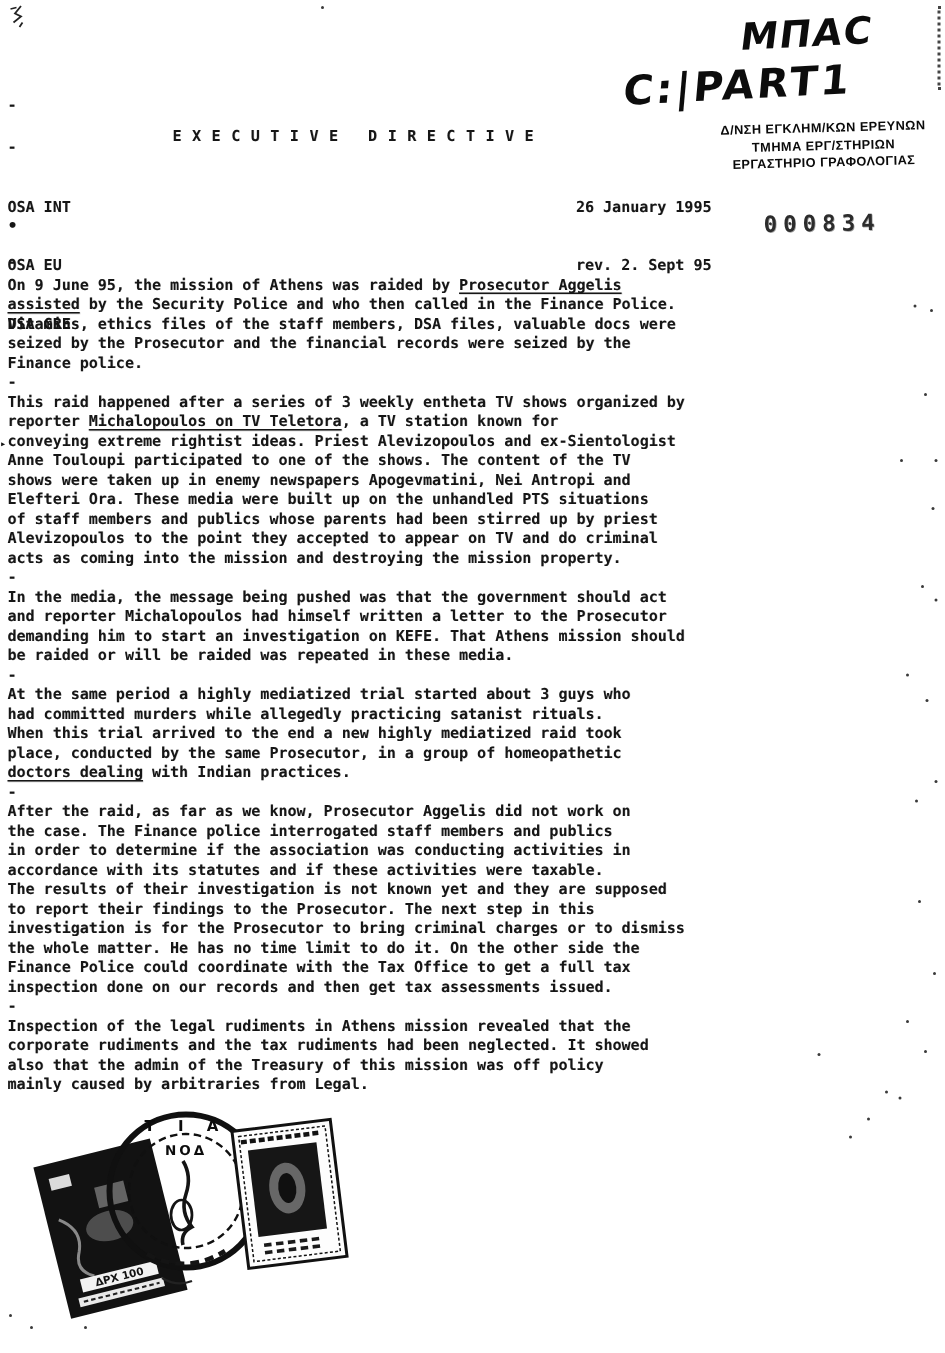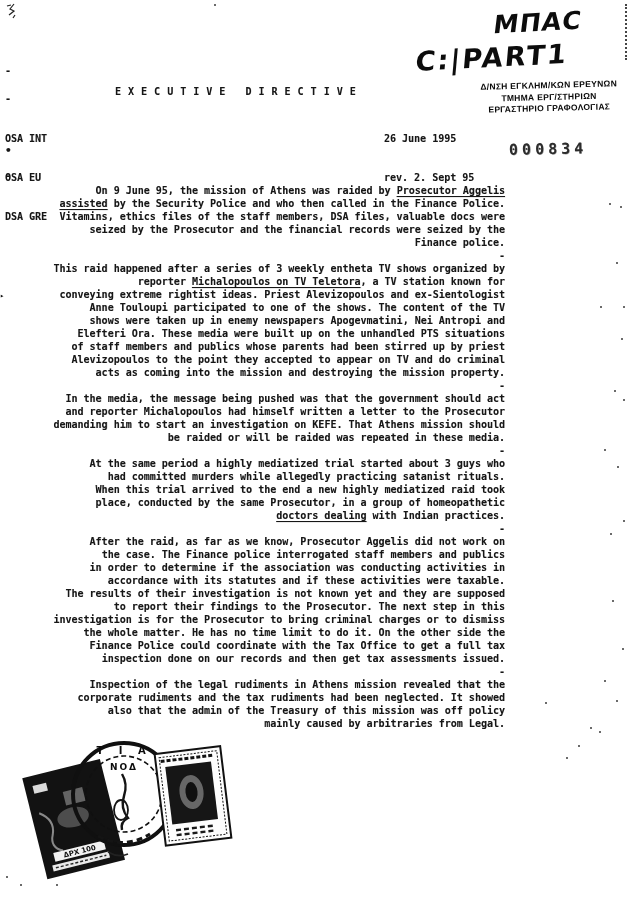--- a/index.html
+++ b/index.html
@@ -32,21 +32,21 @@
   .title{ left:115px; top:85px; letter-spacing:.5px; }
   .dist{ left:5px; top:106px; }
   .dates{ left:384px; top:106px; }
   .subject{ left:115px; top:162px; }
 
   
   .mm{ position:absolute; left:5px; }
   .mm1{ top:64px; } .mm2{ top:92px; } .mm3{ top:144px; font-size:11px;} .mm4{ top:169px; }
 
   
-  .body{ position:absolute; left:5px; top:184px; width:500px;text-align:right; }
+  .body{ position:absolute; left:5px; top:184px; width:500px; }
   .bline{ height:13px; }
   .u{ text-decoration:underline; text-underline-offset:2px; text-decoration-thickness:1px; }
   .convey-mark{ position:absolute; left:0px; top:292px; font-size:7px; color:#111; }
 
   
   .dot{ position:absolute; width:2px; height:2px; background:#3a3a3a; border-radius:50%; }
   .edgecol{ position:absolute; left:625px; top:4px; height:56px; width:0;
             border-left:2px dotted #444; }
 
   .stamps{ position:absolute; left:12px; top:736px; }
@@ -78,21 +78,21 @@
 
   <div class="mono abs dist">
     <div>OSA INT</div>
     <div>OSA EU</div>
     <div>DSA GRE</div>
   </div>
 
   <div class="mono abs title">E X E C U T I V E   D I R E C T I V E</div>
 
   <div class="mono abs dates">
-    <div>26 June 1995</div>
+    <div>26 January 1995</div>
     <div>rev. 2. Sept 95</div>
   </div>
 
 
   <div class="mono body" id="body-lines"><div class="bline">On 9 June 95, the mission of Athens was raided by <span class="u">Prosecutor Aggelis</span></div><div class="bline"><span class="u">assisted</span> by the Security Police and who then called in the Finance Police.</div><div class="bline">Vitamins, ethics files of the staff members, DSA files, valuable docs were</div><div class="bline">seized by the Prosecutor and the financial records were seized by the</div><div class="bline">Finance police.</div><div class="bline">-</div><div class="bline">This raid happened after a series of 3 weekly entheta TV shows organized by</div><div class="bline">reporter <span class="u">Michalopoulos on TV Teletora</span>, a TV station known for</div><div class="bline">conveying extreme rightist ideas. Priest Alevizopoulos and ex-Sientologist</div><div class="bline">Anne Touloupi participated to one of the shows. The content of the TV</div><div class="bline">shows were taken up in enemy newspapers Apogevmatini, Nei Antropi and</div><div class="bline">Elefteri Ora. These media were built up on the unhandled PTS situations</div><div class="bline">of staff members and publics whose parents had been stirred up by priest</div><div class="bline">Alevizopoulos to the point they accepted to appear on TV and do criminal</div><div class="bline">acts as coming into the mission and destroying the mission property.</div><div class="bline">-</div><div class="bline">In the media, the message being pushed was that the government should act</div><div class="bline">and reporter Michalopoulos had himself written a letter to the Prosecutor</div><div class="bline">demanding him to start an investigation on KEFE. That Athens mission should</div><div class="bline">be raided or will be raided was repeated in these media.</div><div class="bline">-</div><div class="bline">At the same period a highly mediatized trial started about 3 guys who</div><div class="bline">had committed murders while allegedly practicing satanist rituals.</div><div class="bline">When this trial arrived to the end a new highly mediatized raid took</div><div class="bline">place, conducted by the same Prosecutor, in a group of homeopathetic</div><div class="bline"><span class="u">doctors dealing</span> with Indian practices.</div><div class="bline">-</div><div class="bline">After the raid, as far as we know, Prosecutor Aggelis did not work on</div><div class="bline">the case. The Finance police interrogated staff members and publics</div><div class="bline">in order to determine if the association was conducting activities in</div><div class="bline">accordance with its statutes and if these activities were taxable.</div><div class="bline">The results of their investigation is not known yet and they are supposed</div><div class="bline">to report their findings to the Prosecutor. The next step in this</div><div class="bline">investigation is for the Prosecutor to bring criminal charges or to dismiss</div><div class="bline">the whole matter. He has no time limit to do it. On the other side the</div><div class="bline">Finance Police could coordinate with the Tax Office to get a full tax</div><div class="bline">inspection done on our records and then get tax assessments issued.</div><div class="bline">-</div><div class="bline">Inspection of the legal rudiments in Athens mission revealed that the</div><div class="bline">corporate rudiments and the tax rudiments had been neglected. It showed</div><div class="bline">also that the admin of the Treasury of this mission was off policy</div><div class="bline">mainly caused by arbitraries from Legal.</div></div>
   <div class="convey-mark">▸</div>
 
   <div class="edgecol"></div>
   <div id="noise">
       <div class="dot" style="left: 214px; top: 4px;"></div>

